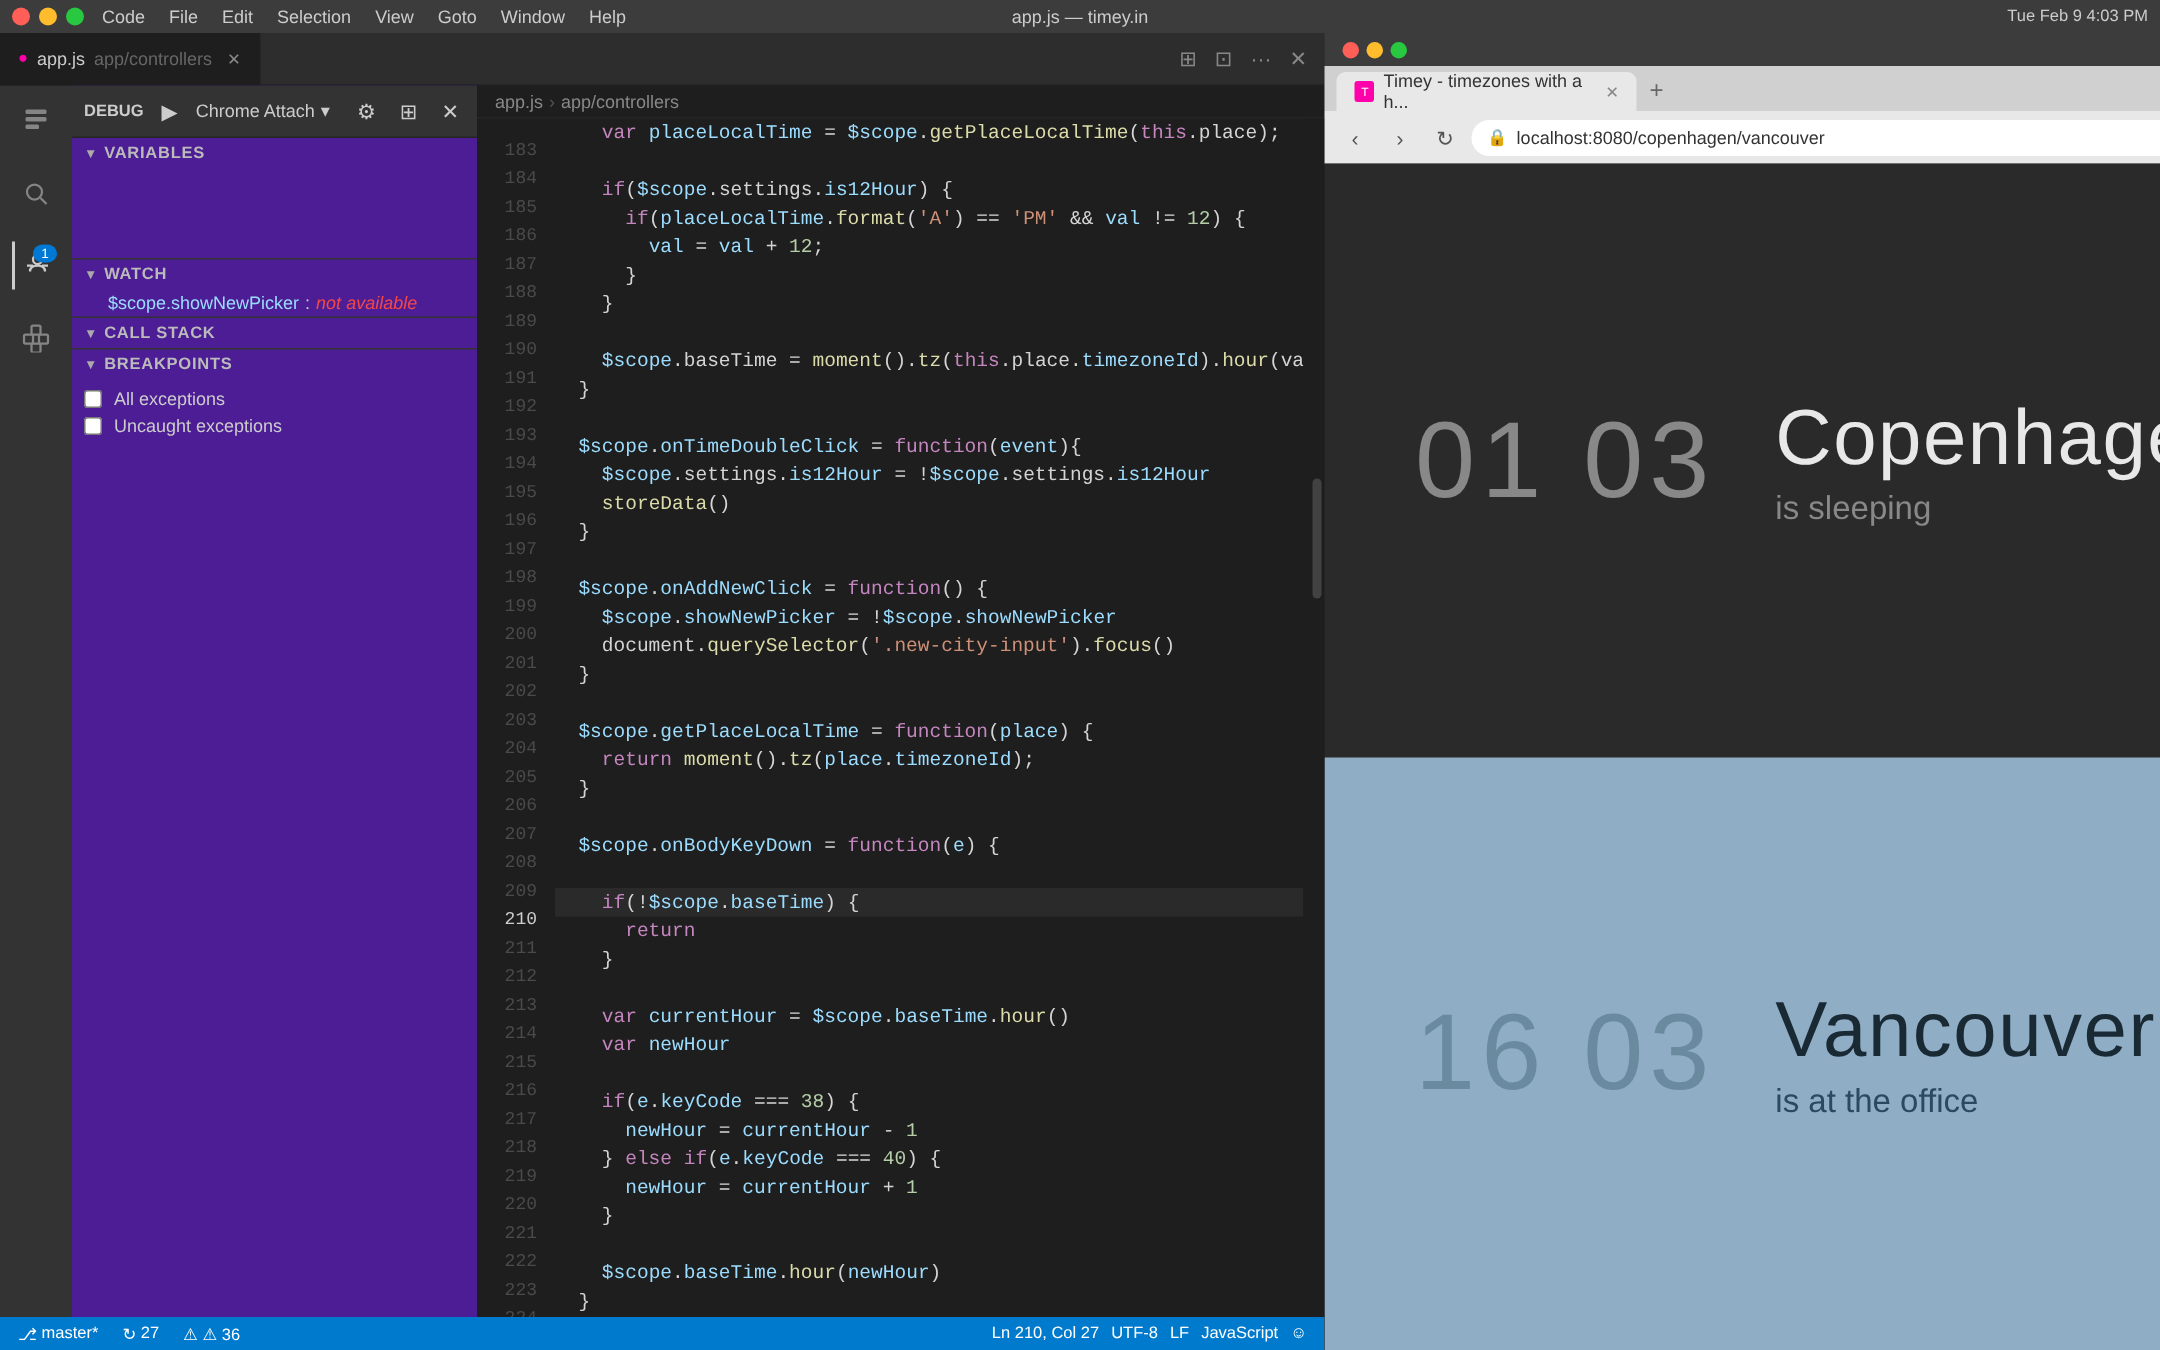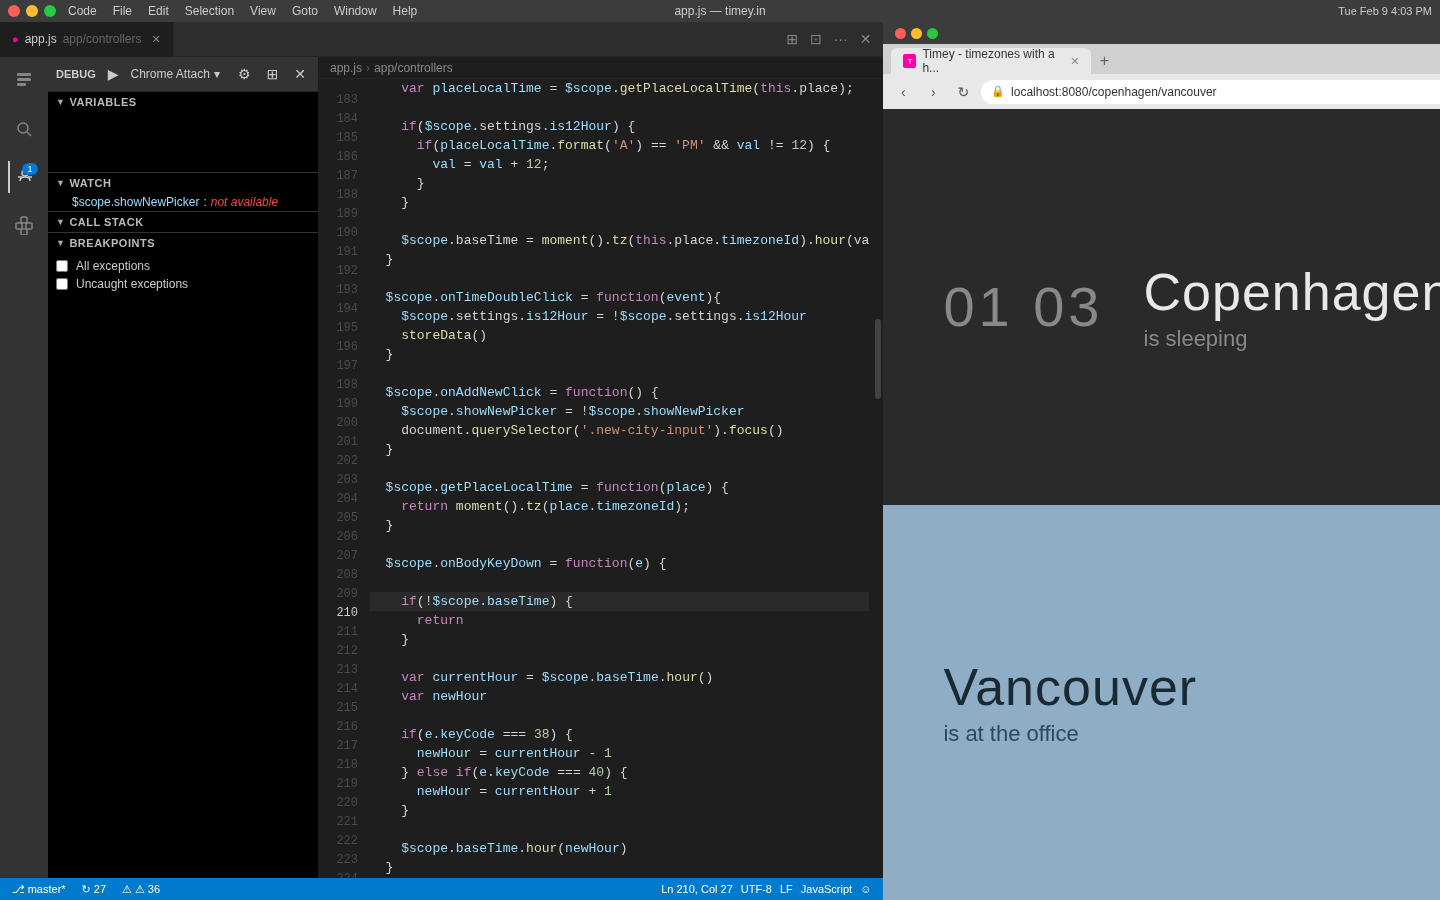--- a/index.html
+++ b/index.html
@@ -93,21 +93,21 @@
       font-size: 9px;
       border-radius: 10px;
       padding: 1px 4px;
       min-width: 16px;
       text-align: center;
     }
 
     
     .debug-sidebar {
       width: 270px;
-      background: #000000;
+      background: #4c1d95;
       display: flex;
       flex-direction: column;
       font-size: 12px;
       color: #ccc;
       flex-shrink: 0;
       overflow: hidden;
     }
 
     
     .debug-toolbar {
@@ -358,21 +358,21 @@
     .city-section-dark {
       flex: 1;
       background: #2a2a2a;
       display: flex;
       align-items: center;
       padding: 40px 60px;
       gap: 40px;
       position: relative;
     }
     .city-time {
-      font-size: 56px;
+      font-size: 72px;
       color: #888;
       font-weight: 300;
       letter-spacing: 4px;
       white-space: nowrap;
     }
     .city-info { display: flex; flex-direction: column; gap: 4px; }
     .city-name-large {
       font-size: 52px;
       color: #e8e8e8;
       font-weight: 300;
@@ -724,20 +724,21 @@
 
       <div class="city-section-dark">
         <span class="city-time">01  03</span>
         <div class="city-info">
           <span class="city-name-large">Copenhagen</span>
           <span class="city-status">is sleeping</span>
         </div>
       </div>
 
       <div class="city-section-light" style="position:relative">
+        <span class="city-time-dark">16  03</span>
         <div class="city-info">
           <span class="city-name-large-dark">Vancouver</span>
           <span class="city-status-dark">is at the office</span>
         </div>
 
       </div>
     </div>
   </div>
 </div>
 

